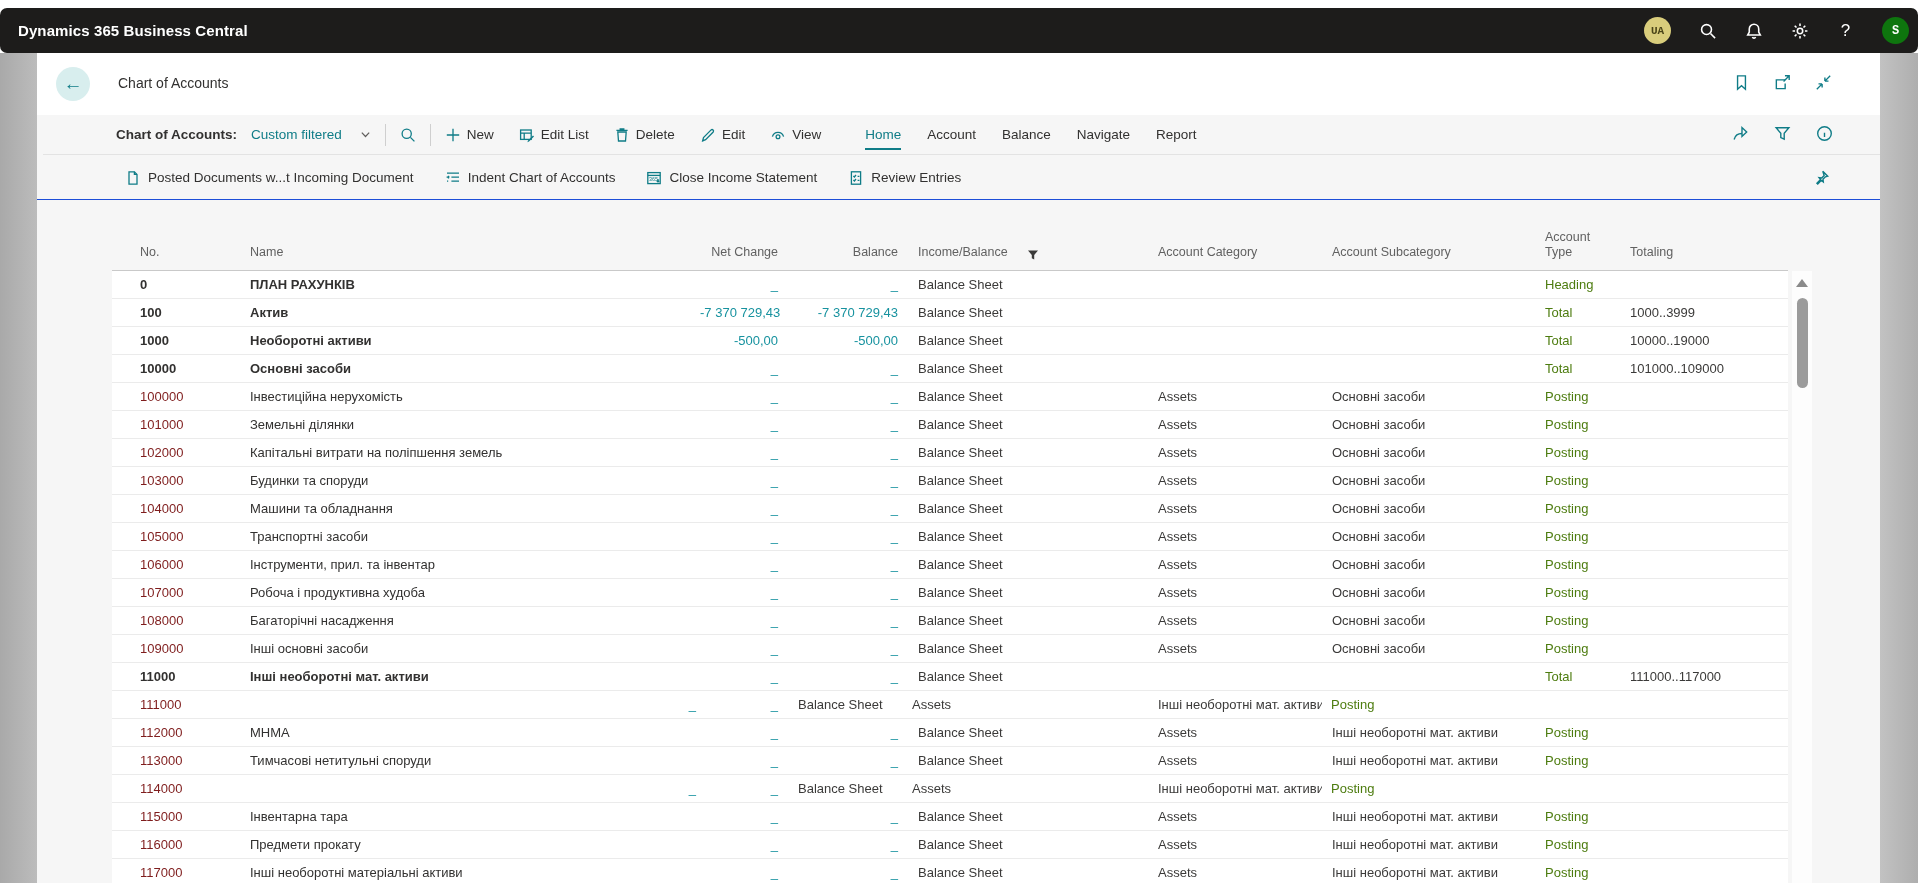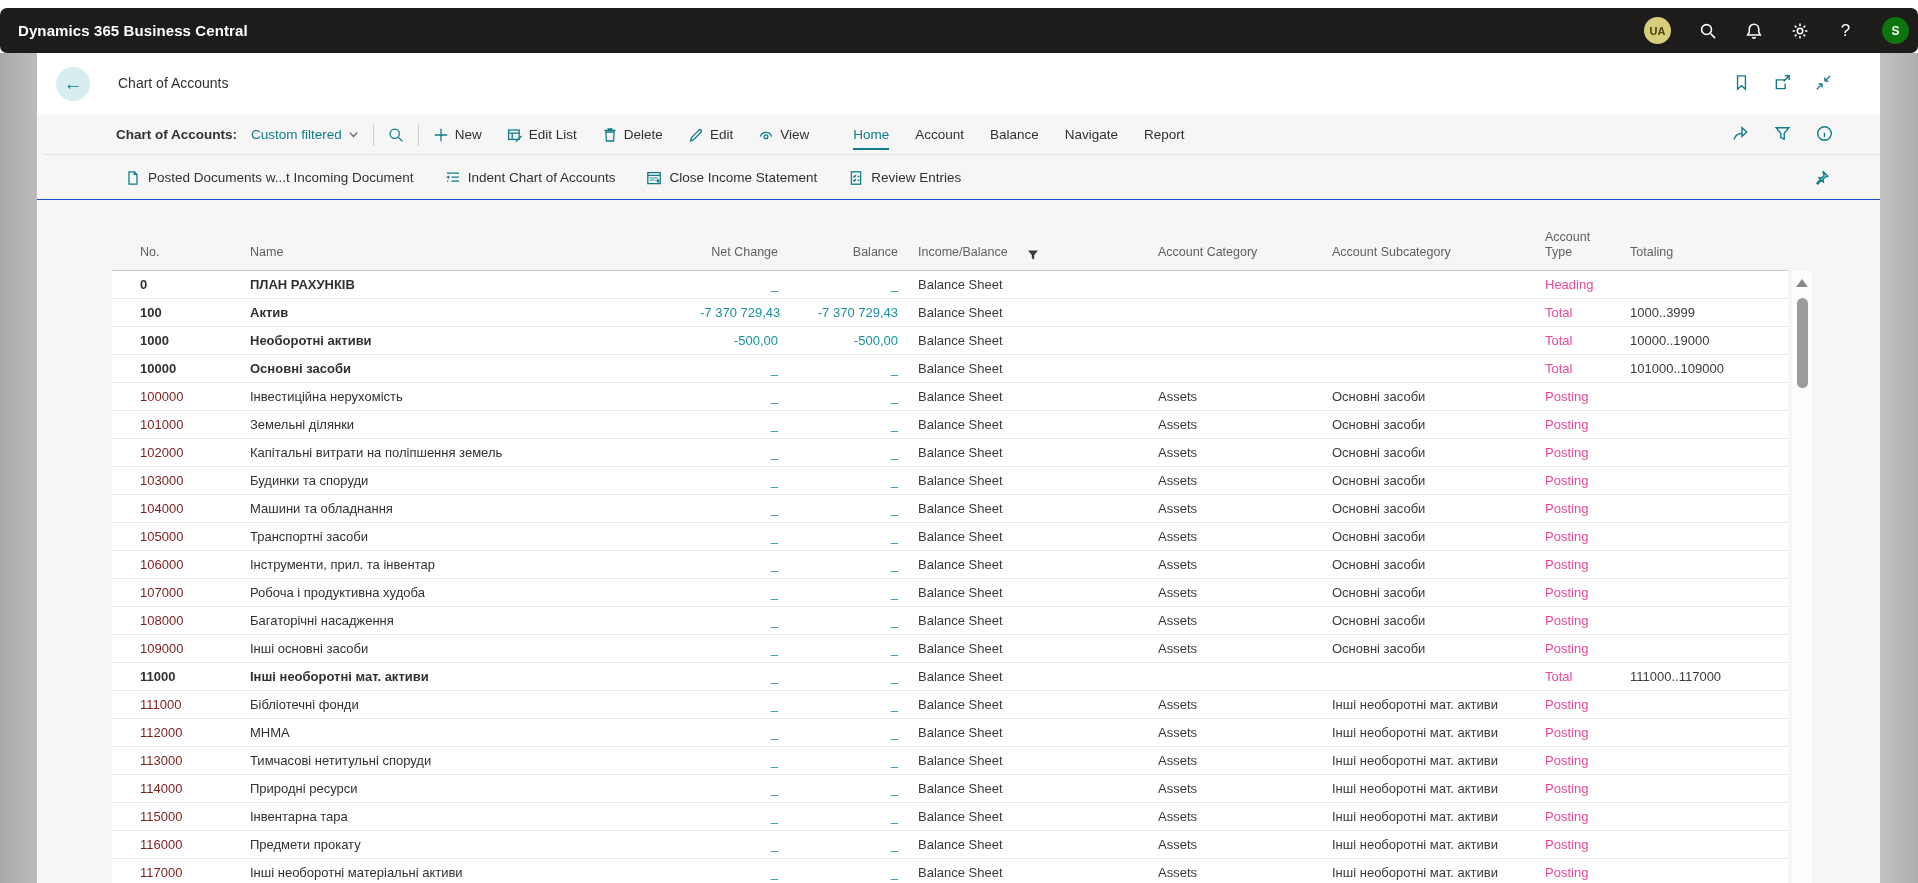--- a/index.html
+++ b/index.html
@@ -7,21 +7,21 @@
   body { font-family:"Liberation Sans", sans-serif; background:#fff; overflow:hidden; }
   #app { position:relative; width:1918px; height:883px; overflow:hidden; background:#fff; }
 
   
   .top-strip { position:absolute; top:0; left:0; width:100%; height:8px; background:#fff; }
   .topbar { position:absolute; top:8px; left:0; width:100%; height:45px; background:#1d1c1b; display:flex; align-items:center;border-radius:7px; }
   .topbar-title { color:#fff; font-size:15px; font-weight:700; margin-left:18px; letter-spacing:.1px; }
   .topbar-right { position:absolute; right:9px; top:0; height:45px; display:flex; align-items:center; gap:27px; }
   .tb-icon { width:19px; height:19px; display:flex; align-items:center; justify-content:center; color:#fff; }
   .tb-icon svg { width:18px; height:18px; stroke:#fff; fill:none; stroke-width:1.4; }
-  .avatar { width:27px; height:27px; border-radius:50%; display:flex; align-items:center; justify-content:center; font-size:11px; font-weight:700; }
+  .avatar { width:27px; height:27px; border-radius:50%; display:flex; align-items:center; justify-content:center; font-size:11px; font-weight:700;font-family:Liberation Mono, monospace; }
   .avatar-env { background:#d9cd7c; color:#4a4418; }
   .avatar-user { background:#0e750e; color:#fff; font-size:12px; }
   .help-glyph { color:#fff; font-size:17px; font-weight:400; }
 
   
   .gutter-left  { position:absolute; top:53px; left:0; width:37px; bottom:0; background:linear-gradient(to right,#a9a9a9,#bcbcbc); }
   .gutter-right { position:absolute; top:53px; right:0; width:38px; bottom:0; background:linear-gradient(to right,#c2c2c2,#aeaeae); }
 
   
   .crumb-row { position:absolute; top:53px; left:37px; right:38px; height:62px; background:#fff; }
@@ -29,21 +29,21 @@
   .crumb-title { position:absolute; left:70px; top:22px; font-size:14px; color:#323130;margin-left:11px; }
   .crumb-icons { position:absolute; right:48px; top:21px; display:flex; gap:24px; }
   .teal-ic svg { width:17px; height:17px; stroke:#0f7c87; fill:none; stroke-width:1.3; }
 
   
   .work-area { position:absolute; top:115px; left:37px; right:38px; bottom:0; background:#f6f6f6; }
 
   
   .abar1 { position:absolute; top:0; left:0; right:0; height:40px; display:flex; align-items:center; padding-left:73px; border-bottom:1px solid #e3e3e3; font-size:13.5px; color:#323130;margin-left:6px; }
   .caption { font-weight:700; margin-right:14px; }
-  .view-filter { color:#0f7c87; display:flex; align-items:center; gap:6px; cursor:pointer; }
+  .view-filter { color:#0f7c87; display:flex; align-items:center; gap:18px; cursor:pointer; }
   .vdiv { width:1px; height:22px; background:#cfcfcf; margin:0 14px; }
   .act { display:flex; align-items:center; gap:6px; margin-right:25px; cursor:pointer; white-space:nowrap; }
   .act svg { width:16px; height:16px; stroke:#0f7c87; fill:none; stroke-width:1.3; }
   .tabs { display:flex; margin-left:6px; }
   .tab { padding:0 13px; height:40px; display:flex; align-items:center; cursor:pointer; position:relative; white-space:nowrap; }
   .tab.active { color:#0f7c87; }
   .tab.active::after { content:""; position:absolute; left:13px; right:13px; bottom:5px; height:2px; background:#0f7c87; }
   .abar1-right { position:absolute; right:47px; top:0; height:40px; display:flex; align-items:center; gap:25px; }
 
   
@@ -65,21 +65,21 @@
 
   .tbody { position:absolute; top:156px; left:75px; width:1676px; bottom:0; background:#fff; overflow:hidden; }
   .trow { height:28px; border-bottom:1px solid #ebebeb; font-size:13px; color:#323130; align-items:center; background:#fff; }
   .cell { overflow:hidden; white-space:nowrap; padding-left:10px; }
   .cell.no { padding-left:28px; }
   .cell.no.link { color:#7f1d1d; cursor:pointer; }
   .trow.bold .cell.no, .trow.bold .cell.name { font-weight:700; }
   .cell.amt { text-align:right; padding-right:4px; padding-left:0; color:#17929f; }
   .cell.ib { padding-left:16px; color:#3b3a39; }
   .cell.cat, .cell.sub { color:#3b3a39; }
-  .cell.type { padding-left:9px; color:#ec4899; }
+  .cell.type { padding-left:9px; color:#4d7c0f; }
   .cell.tot { padding-left:8px; color:#3b3a39; }
 
   
   .vscroll { position:absolute; top:156px; right:68px; width:20px; bottom:0; background:#fdfdfd; }
   .vscroll .up { position:absolute; top:8px; left:4px; width:0; height:0; border-left:6px solid transparent; border-right:6px solid transparent; border-bottom:8px solid #8a8a8a; }
   .vscroll .thumb { position:absolute; top:27px; left:5px; width:11px; height:90px; border-radius:6px; background:#9b9b9b; }
 </style>
 </head>
 <body>
 
@@ -436,21 +436,20 @@
           <div class="cell amt">_</div>
           <div class="cell amt">_</div>
           <div class="cell ib">Balance Sheet</div>
           <div class="cell cat"></div>
           <div class="cell sub"></div>
           <div class="cell type">Total</div>
           <div class="cell tot">111000..117000</div>
         </div>
         <div class="trow grid-cols">
           <div class="cell no link">111000</div>
-          <div class="cell name">Бібліотечні фонди</div>
           <div class="cell amt">_</div>
           <div class="cell amt">_</div>
           <div class="cell ib">Balance Sheet</div>
           <div class="cell cat">Assets</div>
           <div class="cell sub">Інші необоротні мат. активи</div>
           <div class="cell type">Posting</div>
           <div class="cell tot"></div>
         </div>
         <div class="trow grid-cols">
           <div class="cell no link">112000</div>
@@ -469,21 +468,20 @@
           <div class="cell amt">_</div>
           <div class="cell amt">_</div>
           <div class="cell ib">Balance Sheet</div>
           <div class="cell cat">Assets</div>
           <div class="cell sub">Інші необоротні мат. активи</div>
           <div class="cell type">Posting</div>
           <div class="cell tot"></div>
         </div>
         <div class="trow grid-cols">
           <div class="cell no link">114000</div>
-          <div class="cell name">Природні ресурси</div>
           <div class="cell amt">_</div>
           <div class="cell amt">_</div>
           <div class="cell ib">Balance Sheet</div>
           <div class="cell cat">Assets</div>
           <div class="cell sub">Інші необоротні мат. активи</div>
           <div class="cell type">Posting</div>
           <div class="cell tot"></div>
         </div>
         <div class="trow grid-cols">
           <div class="cell no link">115000</div>

